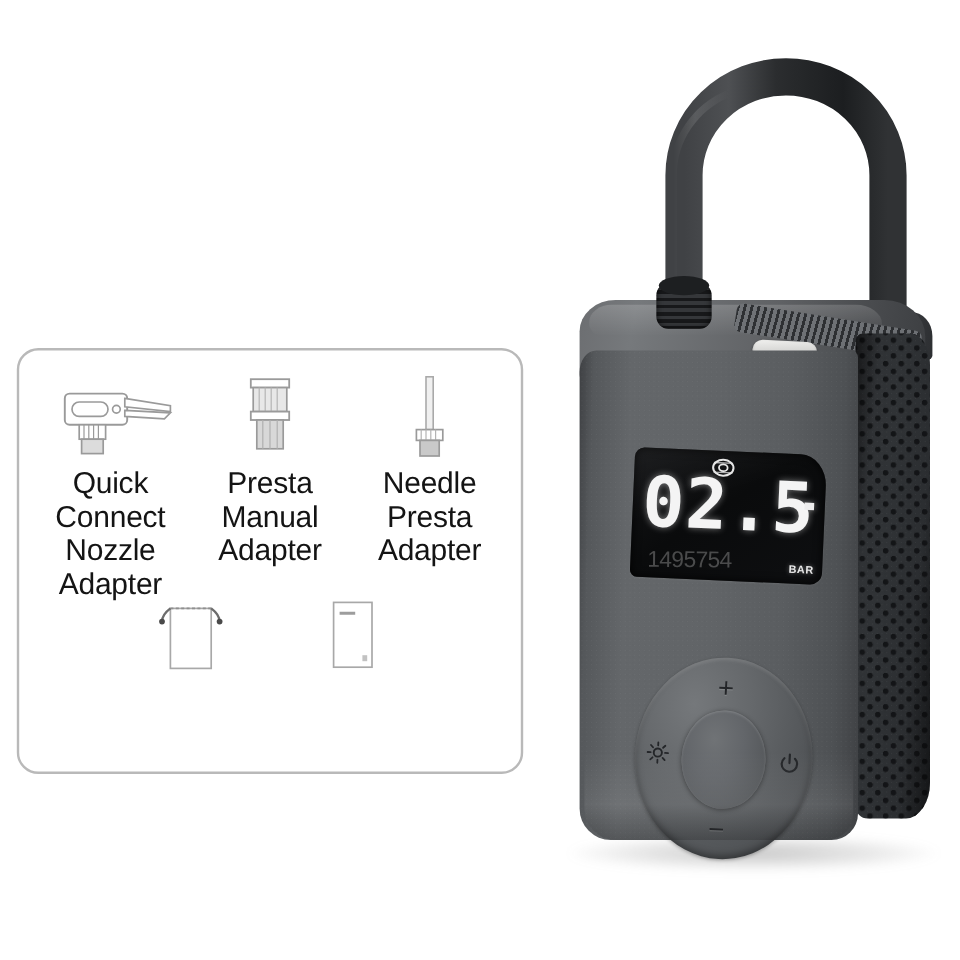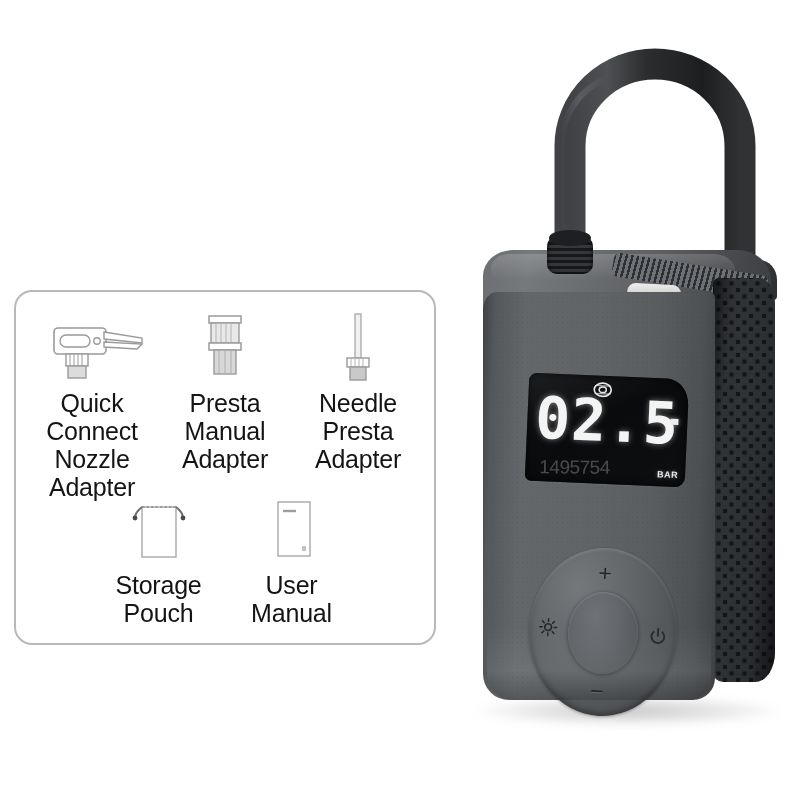--- a/index.html
+++ b/index.html
@@ -467,34 +467,30 @@
         <div class="acc-icon">
           <svg width="70" height="70" viewBox="0 0 70 70">
             <rect x="18" y="13" width="34" height="50" fill="#ffffff" stroke="#a8a8a8" stroke-width="1.4"></rect>
             <line x1="18" y1="13" x2="52" y2="13" stroke="#8f8f8f" stroke-width="1.4" stroke-dasharray="2.5 2"></line>
             <path d="M18 13 C14 16, 11 20, 11 24" fill="none" stroke="#6d6d6d" stroke-width="2"></path>
             <path d="M52 13 C56 16, 59 20, 59 24" fill="none" stroke="#6d6d6d" stroke-width="2"></path>
             <circle cx="11" cy="24" r="2.4" fill="#4a4a4a"></circle>
             <circle cx="59" cy="24" r="2.4" fill="#4a4a4a"></circle>
           </svg>
         </div>
-        <div class="acc-label">Storage
-Pouch</div>
       </div>
 
       <div class="acc-item">
         <div class="acc-icon">
           <svg width="60" height="70" viewBox="0 0 60 70">
             <rect x="16" y="8" width="32" height="54" fill="#ffffff" stroke="#a8a8a8" stroke-width="1.4"></rect>
             <line x1="21" y1="17" x2="34" y2="17" stroke="#9d9d9d" stroke-width="2.4"></line>
             <rect x="40" y="52" width="4" height="5" fill="#c2c2c2"></rect>
           </svg>
         </div>
-        <div class="acc-label">User
-Manual</div>
       </div>
 
     </div>
   </div>
 
   <div id="pump">
 
     <div id="pump-shadow"></div>
 
     <svg id="hose">

